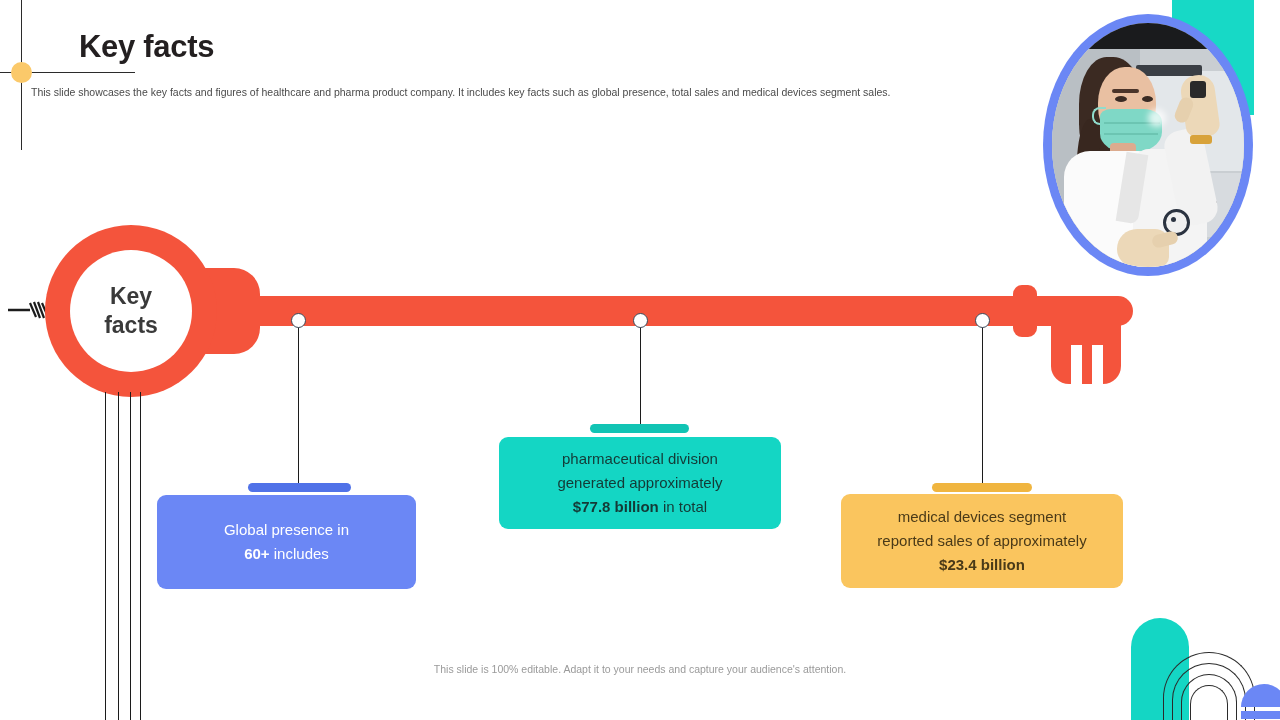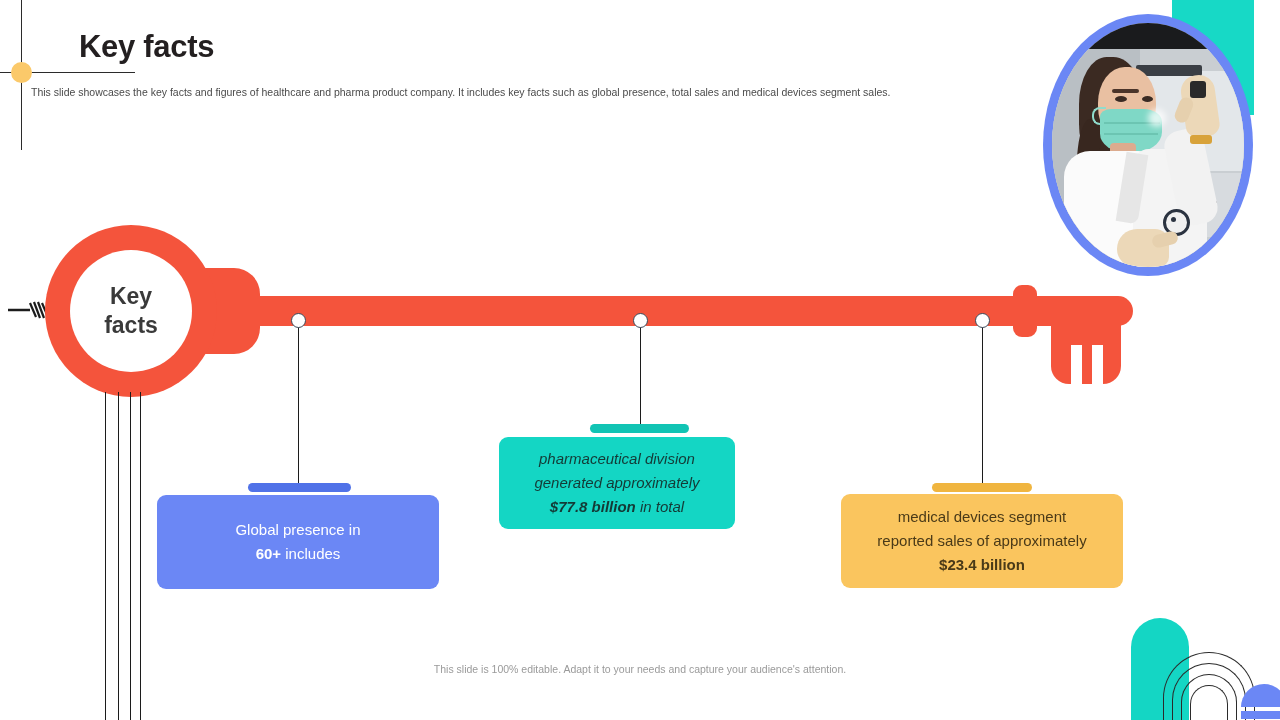--- a/index.html
+++ b/index.html
@@ -280,25 +280,25 @@
     position: absolute;
     height: 9px;
     border-radius: 5px;
   }
   .card-text {
     font-size: 15px;
     line-height: 24px;
   }
   .card-text b { font-weight: bold; }
 
-  .card-blue  { left:157px; top:495px; width:282px; height:94px; background:#6b87f5; }
+  .card-blue  { left:157px; top:495px; width:259px; height:94px; background:#6b87f5; }
   .tab-blue   { left:248px; top:483px; width:103px; background:#5072e8; }
   .card-blue .card-text { color:#ffffff; }
 
-  .card-teal  { left:499px; top:437px; width:236px; height:92px; background:#14d6c4;font-style:italic; }
+  .card-teal  { left:499px; top:437px; width:282px; height:92px; background:#14d6c4; }
   .tab-teal   { left:590px; top:424px; width:99px; background:#11c4b4; }
   .card-teal .card-text { color:#143a36; }
 
   .card-amber { left:841px; top:494px; width:282px; height:94px; background:#fac55e; }
   .tab-amber  { left:932px; top:483px; width:100px; background:#f0b53f; }
   .card-amber .card-text { color:#4a3a18; }
 
   
   .arch-teal {
     position: absolute;

